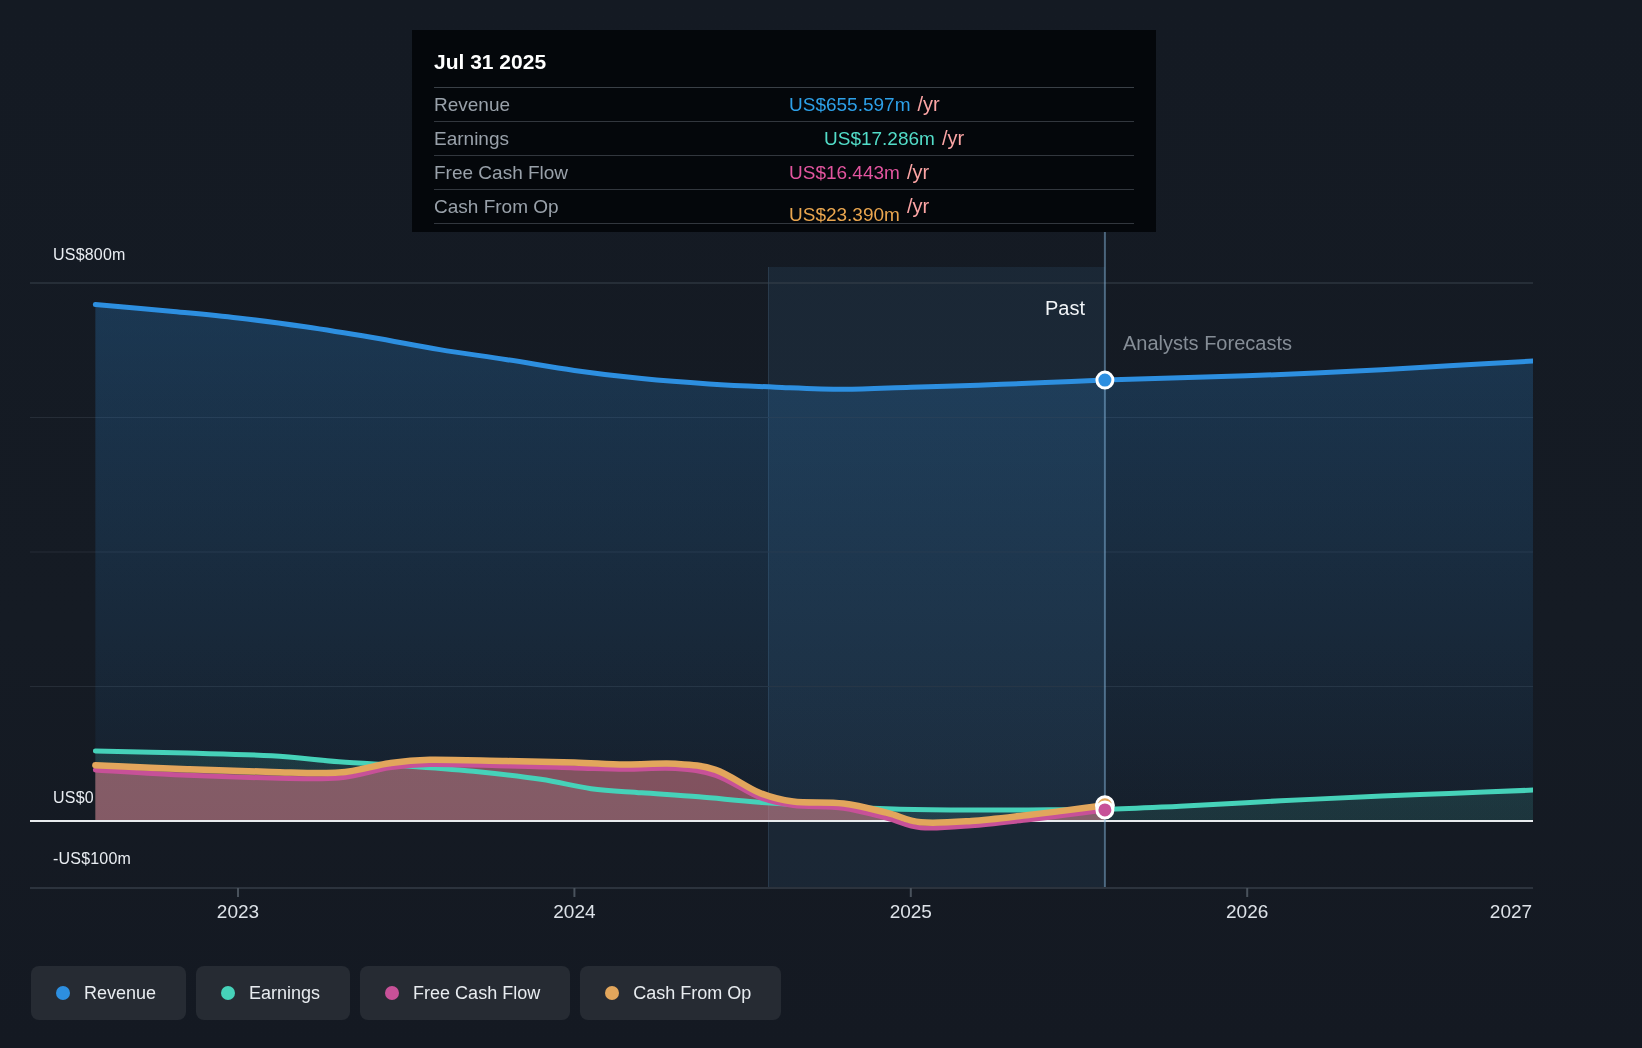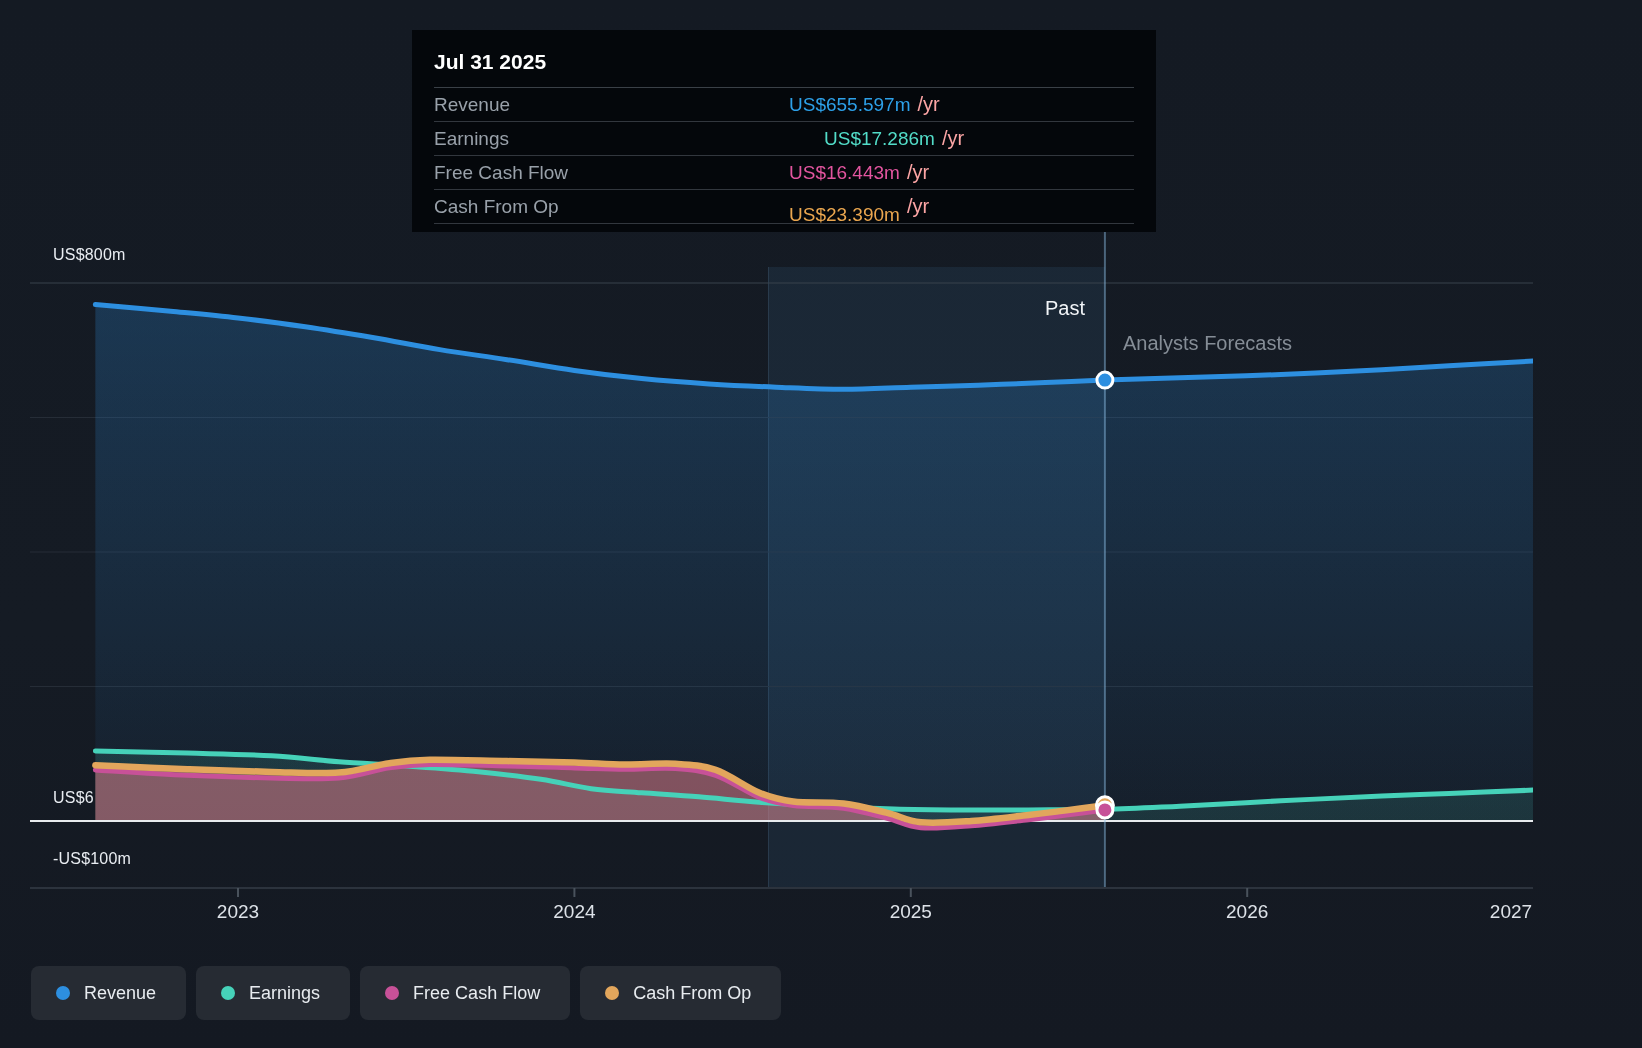--- a/index.html
+++ b/index.html
@@ -72,21 +72,21 @@
       <circle cx="1104.9027999999994" cy="805.270225" r="8.5" fill="#e2a65c" stroke="#ffffff" stroke-width="3"></circle>
       <circle cx="1104.9027999999994" cy="809.9420825" r="8" fill="#c75198" stroke="#ffffff" stroke-width="3"></circle>
       <line x1="30" y1="888" x2="1533" y2="888" stroke="#2c333d" stroke-width="2"></line>
       <line x1="238" y1="888" x2="238" y2="897" stroke="#49525c" stroke-width="2"></line>
       <line x1="574.4" y1="888" x2="574.4" y2="897" stroke="#49525c" stroke-width="2"></line>
       <line x1="910.8" y1="888" x2="910.8" y2="897" stroke="#49525c" stroke-width="2"></line>
       <line x1="1247.1999999999998" y1="888" x2="1247.1999999999998" y2="897" stroke="#49525c" stroke-width="2"></line>
     </svg>
 
   <span class="ylabel" style="top:246px">US$800m</span>
-  <span class="ylabel" style="top:789px">US$6</span>
+  <span class="ylabel" style="top:789px">US$0</span>
   <span class="ylabel" style="top:850px">-US$100m</span>
 
   <span class="past-label">Past</span>
   <span class="forecast-label">Analysts Forecasts</span>
 
   <div class="tooltip">
     <div class="tooltip-title">Jul 31 2025</div>
     <div id="tooltip-rows">
         <div class="trow">
           <span class="lbl">Revenue</span>

